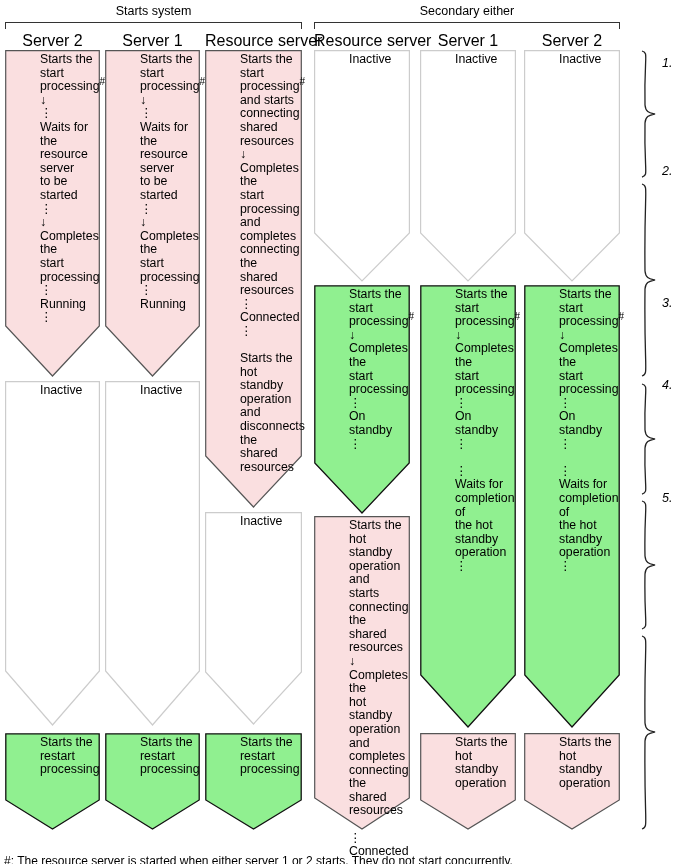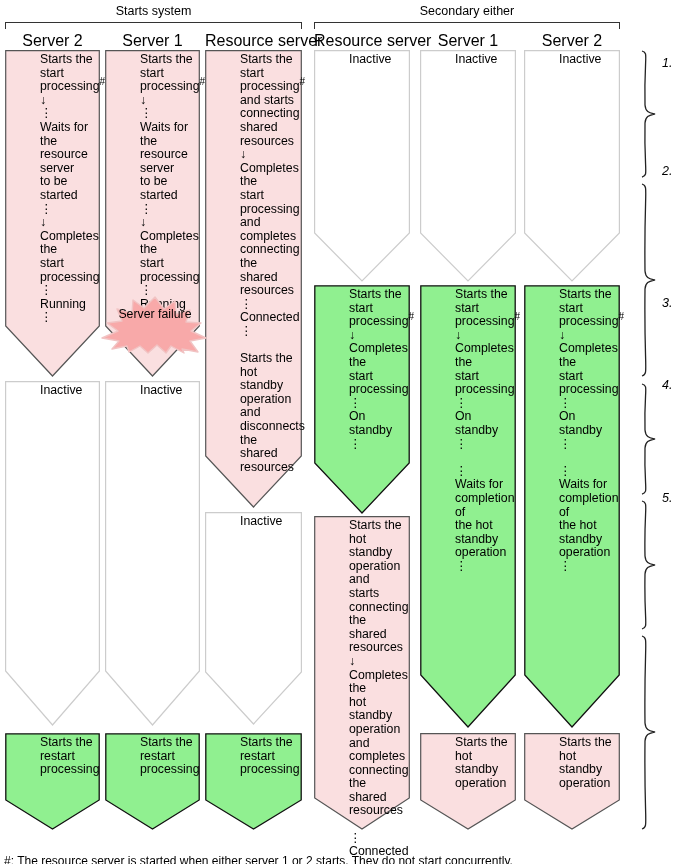--- a/index.html
+++ b/index.html
@@ -306,27 +306,20 @@
 
   <div class="shape" style="left:524px;top:733px;width:96px;height:97px;">
     <svg width="96" height="97" viewBox="0 0 96 97" preserveAspectRatio="none">
       <polygon points="0.7,0.7 95.3,0.7 95.3,67 48,96 0.7,67" fill="#fadfe0" stroke="#555555" stroke-width="1.2"></polygon>
     </svg>
     <div class="txt">Starts the hot
 standby
 operation</div>
   </div>
 
-  <div class="burst" style="left:96px;top:296px;width:118px;height:58px;">
-    <svg width="118" height="58" viewBox="0 0 118 58">
-      <polygon points="59,1 68,13 79,5 80,18 94,14 90,26 105,27 95,35 110,42 94,45 102,56 86,53 88,57 75,50 70,57 61,49 52,57 44,50 33,56 31,50 16,53 23,45 6,42 22,35 11,27 26,25 21,13 36,17 37,4 48,12" fill="#f8a9a9" stroke="#f1c3c3" stroke-width="1.4" stroke-linejoin="round"></polygon>
-    </svg>
-    <div class="blabel" style="top:12px;">Server
-failure</div>
-  </div>
 
   <div class="brace" style="left:640px;top:50px;width:18px;height:128px;">
     <svg width="18" height="128" viewBox="0 0 18 128" preserveAspectRatio="none">
       <path d="M2,1 C9,3 4,5 5,55 C5.6,62 9,62.5 15,64 C9,65.5 5.6,66 5,73 C4,123 9,125 2,127" fill="none" stroke="#222" stroke-width="1.3"></path>
     </svg>
   </div>
   <div class="brace-num" style="left:662px;top:56px;">1.</div>
 
   <div class="brace" style="left:640px;top:183px;width:18px;height:194px;">
     <svg width="18" height="194" viewBox="0 0 18 194" preserveAspectRatio="none">

